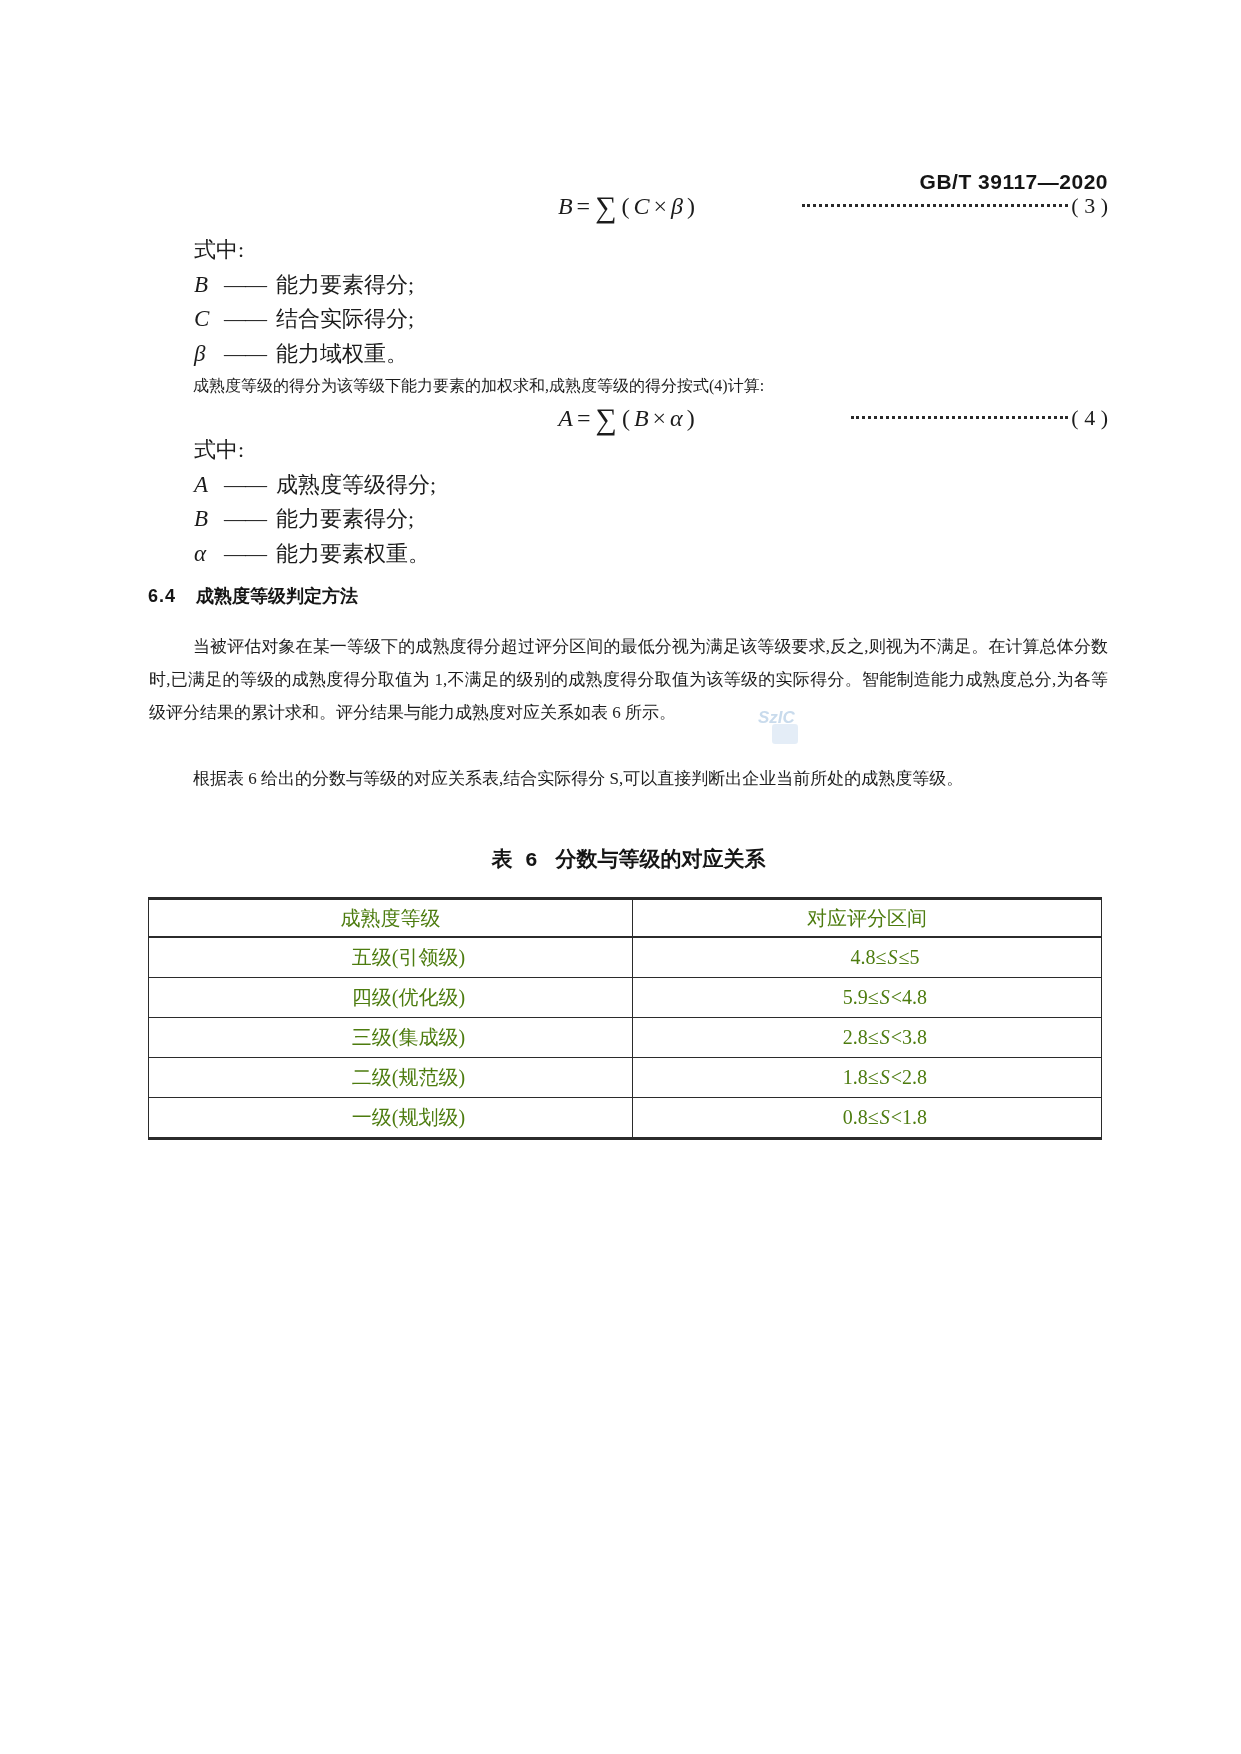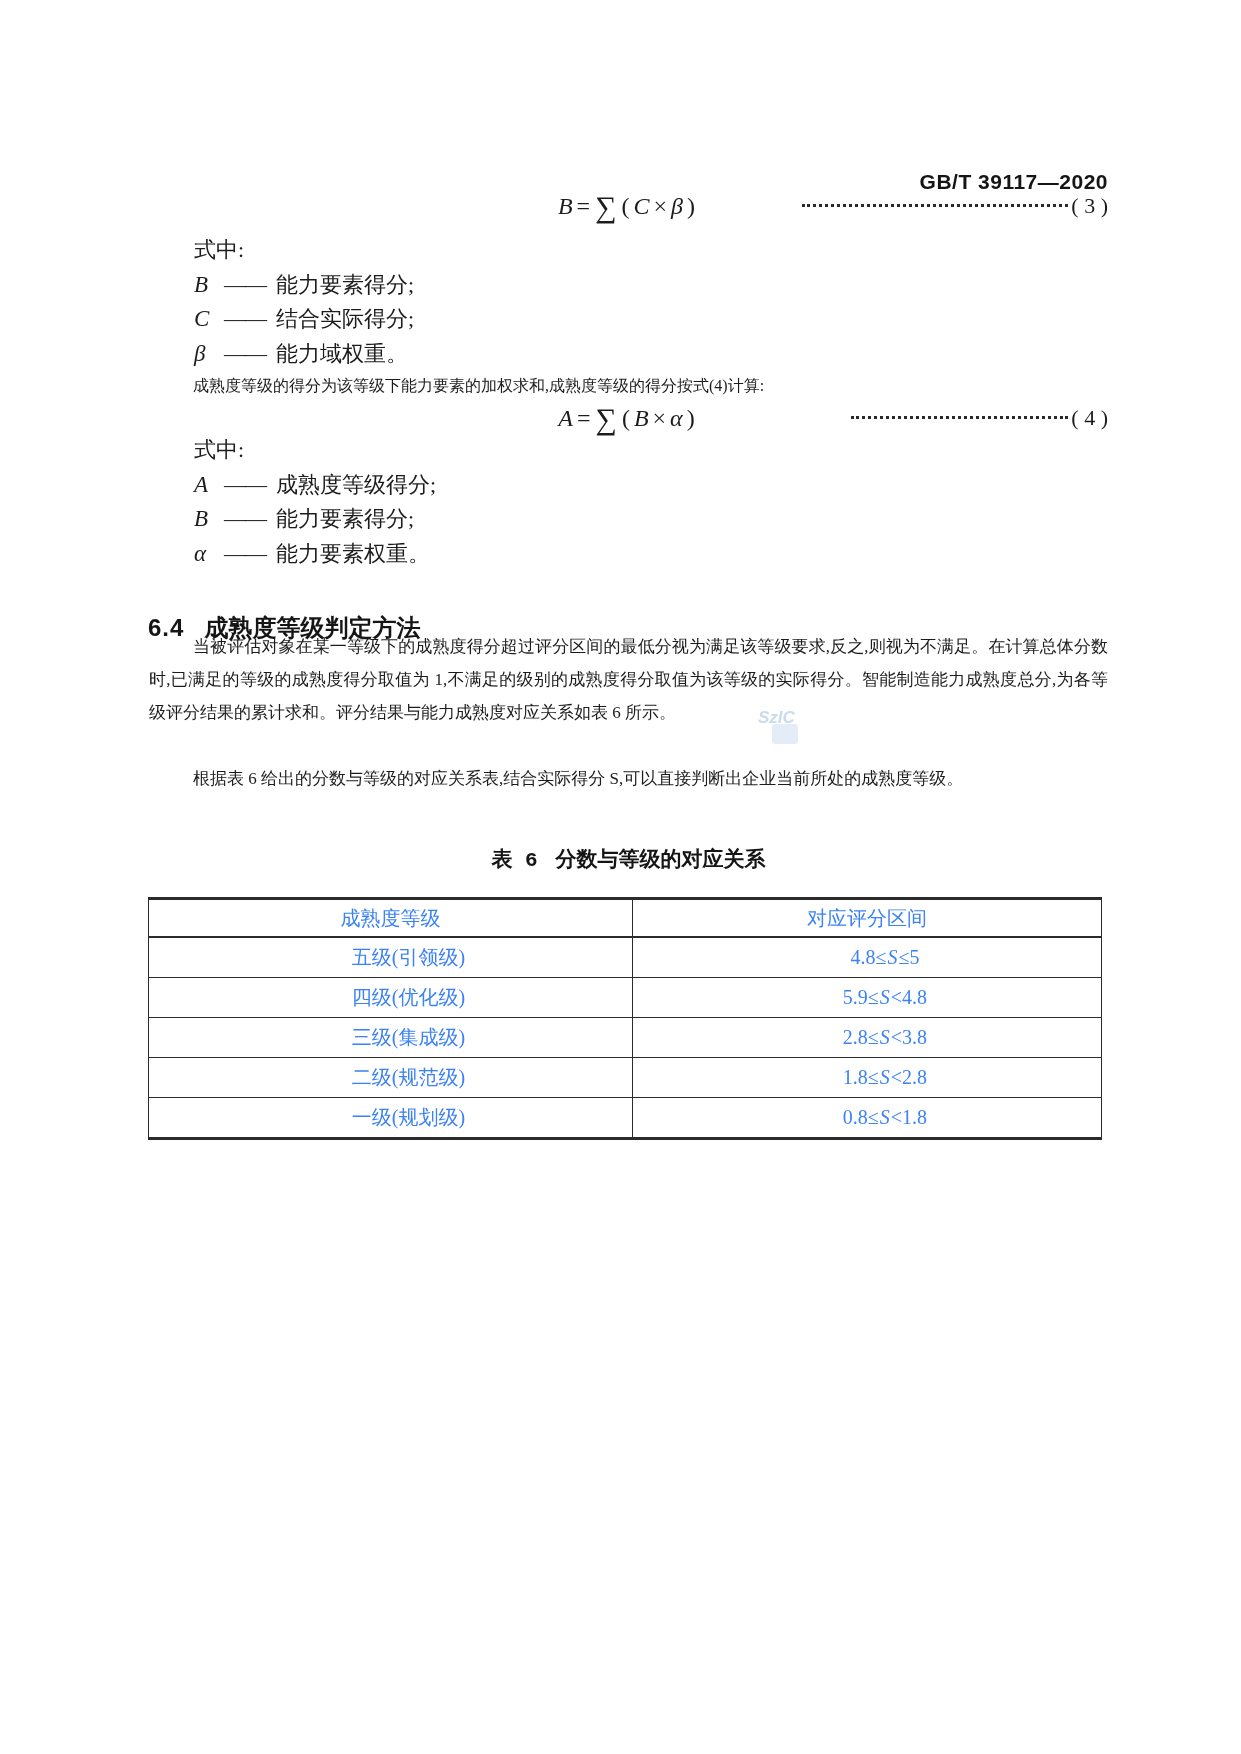--- a/index.html
+++ b/index.html
@@ -32,43 +32,43 @@
   .fnum{font-size:22px;margin-left:3px;white-space:pre;}
   
   .defs{position:absolute;left:150px;width:959px;line-height:34.5px;font-size:22px;}
   .defs .line{padding-left:44px;}
   .defs .sym{display:inline-block;width:30px;font-style:italic;font-size:23px;}
   .defs .dash{letter-spacing:-1px;margin-right:10px;}
   
   .sentence{position:absolute;left:149px;width:959px;font-size:16px;line-height:34px;text-indent:44px;}
   
   .section-heading{
-    position:absolute;left:148px;top:612px;
+    position:absolute;left:148px;top:584px;
     font-family:"Liberation Sans","DejaVu Sans",sans-serif;
-    font-weight:bold;font-size:24px;color:#151515;
+    font-weight:bold;font-size:18px;color:#151515;
   }
   .section-heading .num{margin-right:20px;letter-spacing:1px;}
   
   .para{
     position:absolute;left:149px;width:959px;
     font-size:17px;line-height:33.2px;text-indent:44px;
     text-align:justify;
   }
   
   .table-caption{
     position:absolute;left:149px;width:959px;top:845px;text-align:center;
     font-family:Liberation Mono, monospace;
     font-weight:bold;font-size:21px;color:#151515;
   }
   .table-caption .cap-label{margin-right:18px;}
   
   table.grade-table{
     position:absolute;left:148px;top:897px;width:953px;
     border-collapse:collapse;table-layout:fixed;
-    font-size:20px;color:#3b82f6;
+    font-size:20px;color:#4d7c0f;
   }
   table.grade-table col.c1{width:484px;}
   table.grade-table col.c2{width:469px;}
   table.grade-table{border-top:3px solid #2b2b2b;border-bottom:3px solid #2b2b2b;}
   table.grade-table th,
   table.grade-table td{
     border-left:1.5px solid #2b2b2b;border-right:1.5px solid #2b2b2b;
     text-align:center;vertical-align:middle;font-weight:normal;
     padding:0;
   }

